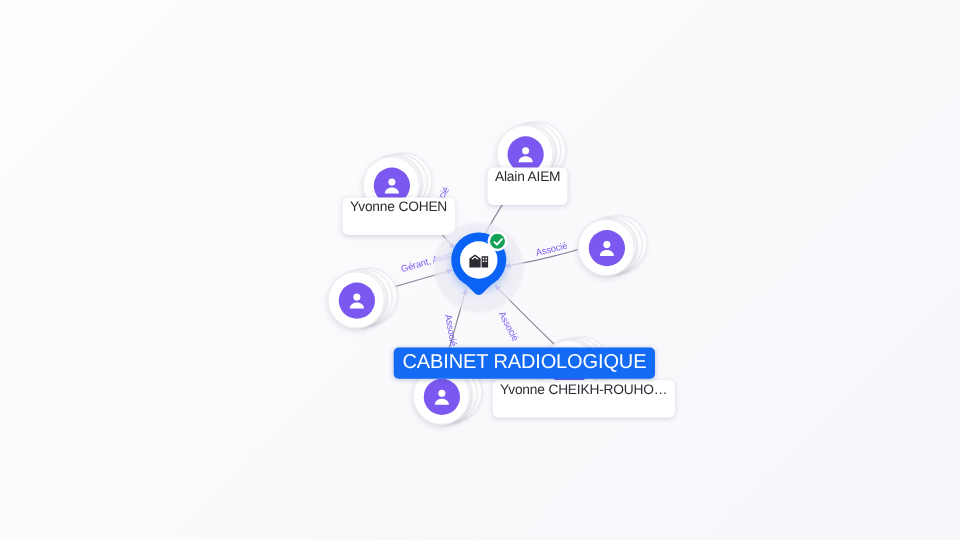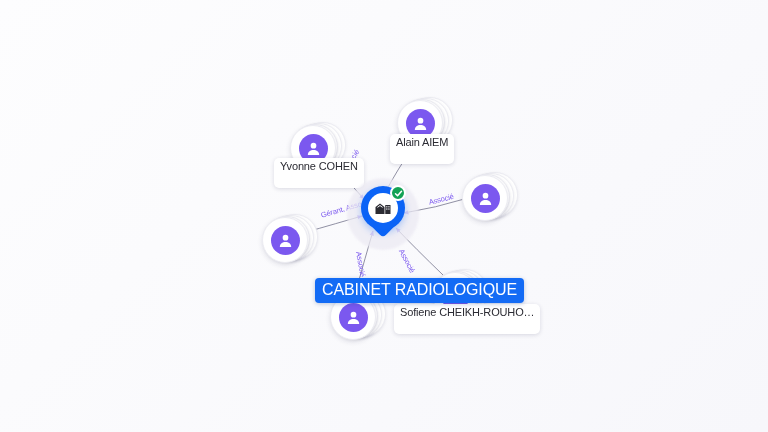--- a/index.html
+++ b/index.html
@@ -226,21 +226,21 @@
     <div class="stack-card c1"></div>
     <div class="avatar-front">
       <div class="avatar-circle">
         <svg width="17" height="17" viewBox="0 0 24 24" fill="#ffffff">
           <circle cx="12" cy="8" r="4"></circle>
           <path d="M4 21c0-4.4 3.6-7 8-7s8 2.6 8 7z"></path>
         </svg>
       </div>
     </div>
   </div>
-  <div class="node-label" style="left:394px; top:304px;">Sofiene CHEIKH-ROUHO…</div>
+  <div class="node-label" style="left:394px; top:304px;">Yvonne CHEIKH-ROUHO…</div>
 
   <div class="person-node" style="left:330px; top:290px;">
     <div class="stack-card c3"></div>
     <div class="stack-card c2"></div>
     <div class="stack-card c1"></div>
     <div class="avatar-front">
       <div class="avatar-circle">
         <svg width="17" height="17" viewBox="0 0 24 24" fill="#ffffff">
           <circle cx="12" cy="8" r="4"></circle>
           <path d="M4 21c0-4.4 3.6-7 8-7s8 2.6 8 7z"></path>

